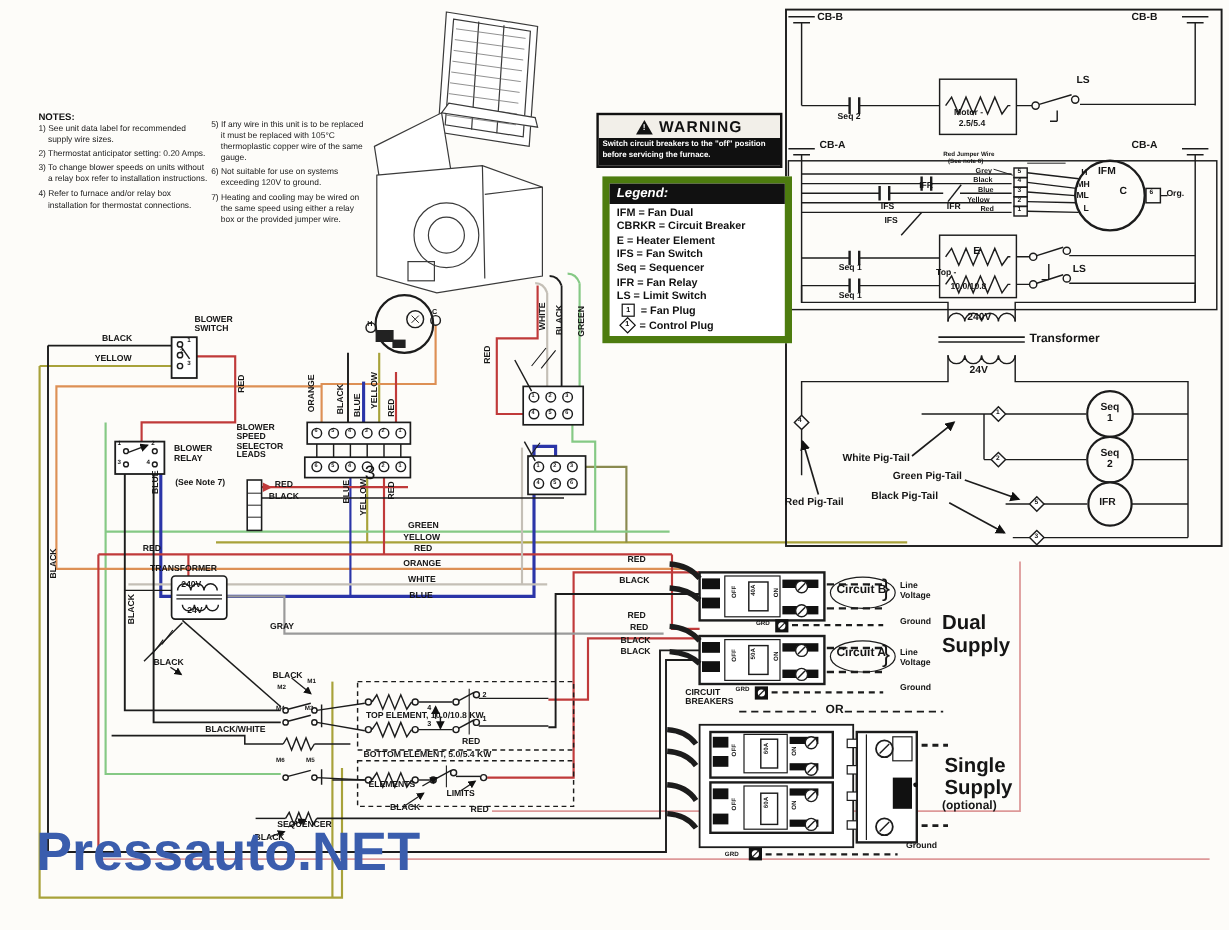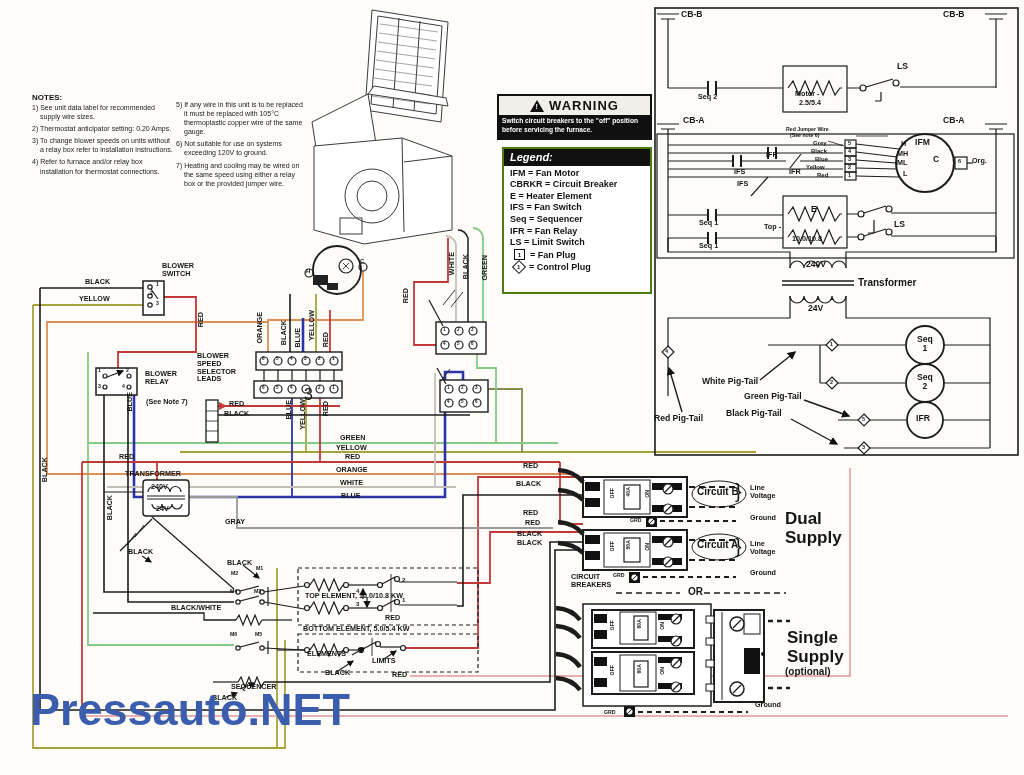--- a/index.html
+++ b/index.html
@@ -24,21 +24,21 @@
   .notes-head{position:absolute;left:32px;top:93px;font-size:8px;font-weight:bold;z-index:3;color:#111;}
   .notes-col{position:absolute;z-index:3;color:#1a1a1a;font-size:7px;line-height:1.3;}
   .notes-col .note{padding-left:8px;text-indent:-8px;margin-bottom:3px;}
   #notes-col1{left:32px;top:103px;width:142px;}
   #notes-col2{left:176px;top:100px;width:132px;}
   .warn{position:absolute;left:497px;top:94px;width:151px;border:2px solid #111;background:#f2efe9;z-index:3;}
   .warn-head{height:19px;display:flex;align-items:center;justify-content:center;gap:5px;font-weight:bold;font-size:13px;letter-spacing:1px;color:#111;}
   .warn-tri{width:0;height:0;border-left:7px solid transparent;border-right:7px solid transparent;border-bottom:12px solid #111;position:relative;}
   .warn-tri span{position:absolute;left:-1.5px;top:3px;color:#fff;font-size:7px;font-weight:bold;}
   .warn-body{background:#101010;color:#fff;font-size:6.6px;font-weight:bold;padding:2px 3px 3px 3px;line-height:1.35;}
-  .legend{position:absolute;left:502px;top:147px;width:146px;border:2px solid #4d7c0f;background:#fff;z-index:3;padding-bottom:20px;}
+  .legend{position:absolute;left:502px;top:147px;width:146px;border:6px solid #4d7c0f;background:#fff;z-index:3;padding-bottom:4px;}
   .legend-head{background:#111;color:#fff;font-size:11px;font-weight:bold;font-style:italic;padding:2px 6px 3px 6px;}
   .legend-item{font-size:9px;font-weight:bold;padding:1.6px 6px 0 6px;color:#111;}
   .legend-plug{display:flex;align-items:center;gap:5px;padding:2px 6px 0 10px;font-size:9px;font-weight:bold;color:#111;}
   .sym-sq{width:9px;height:9px;border:1.5px solid #111;font-size:6px;font-weight:bold;display:flex;align-items:center;justify-content:center;flex:none;}
   .sym-dia{width:8px;height:8px;border:1.5px solid #111;transform:rotate(45deg);display:flex;align-items:center;justify-content:center;flex:none;}
   .sym-dia span{transform:rotate(-45deg);font-size:6px;font-weight:bold;}
   .wm{position:absolute;left:30px;top:684px;font-size:45px;font-weight:bold;color:#3a5dad;z-index:4;letter-spacing:0;}
 </style>
 </head>
 <body>
@@ -430,21 +430,21 @@
     <span class="warn-tri">
         <span>!</span>
       </span>
     <span>WARNING</span>
   </div>
   <div class="warn-body">Switch circuit breakers to the "off" position before servicing the furnace.</div>
 </div>
 
 <div class="legend">
   <div class="legend-head">Legend:</div>
-  <div class="legend-item">IFM = Fan Motor</div>
+  <div class="legend-item">IFM = Fan Dual</div>
   <div class="legend-item">CBRKR = Circuit Breaker</div>
   <div class="legend-item">E = Heater Element</div>
   <div class="legend-item">IFS = Fan Switch</div>
   <div class="legend-item">Seq = Sequencer</div>
   <div class="legend-item">IFR = Fan Relay</div>
   <div class="legend-item">LS = Limit Switch</div>
   <div class="legend-plug">
     <span class="sym-sq">1</span>
     <span>= Fan Plug</span>
   </div>
@@ -485,21 +485,21 @@
     <span class="lbl m" style="left: 915px; top: 138px;">IFM</span>
     <span class="lbl s" style="left: 897px; top: 150px;">MH</span>
     <span class="lbl s" style="left: 897px; top: 159px;">ML</span>
     <span class="lbl s" style="left: 903px; top: 170px;">L</span>
     <span class="lbl m" style="left: 933px; top: 155px;">C</span>
     <span class="lbl cn" style="left: 958px; top: 159px;">6</span>
     <span class="lbl s" style="left: 972px; top: 157px;">Org.</span>
     <span class="lbl s" style="left: 699px; top: 219px;">Seq 1</span>
     <span class="lbl s" style="left: 699px; top: 242px;">Seq 1</span>
     <span class="lbl m" style="left: 811px; top: 205px;">E</span>
-    <span class="lbl s" style="left: 764px; top: 223px;">Top -</span>
+    <span class="lbl s" style="left: 780px; top: 223px;">Top -</span>
     <span class="lbl s" style="left: 792px; top: 235px;">10.0/10.8</span>
     <span class="lbl m" style="left: 894px; top: 220px;">LS</span>
     <span class="lbl m" style="left: 806px; top: 260px;">240V</span>
     <span class="lbl m10" style="left: 858px; top: 278px;">Transformer</span>
     <span class="lbl m" style="left: 808px; top: 304px;">24V</span>
     <span class="lbl m" style="left: 702px; top: 377px;">White Pig-Tail</span>
     <span class="lbl m" style="left: 654px; top: 414px;">Red Pig-Tail</span>
     <span class="lbl m" style="left: 744px; top: 392px;">Green Pig-Tail</span>
     <span class="lbl m" style="left: 726px; top: 409px;">Black Pig-Tail</span>
     <span class="lbl cn" style="left: 665px; top: 349px;">4</span>

